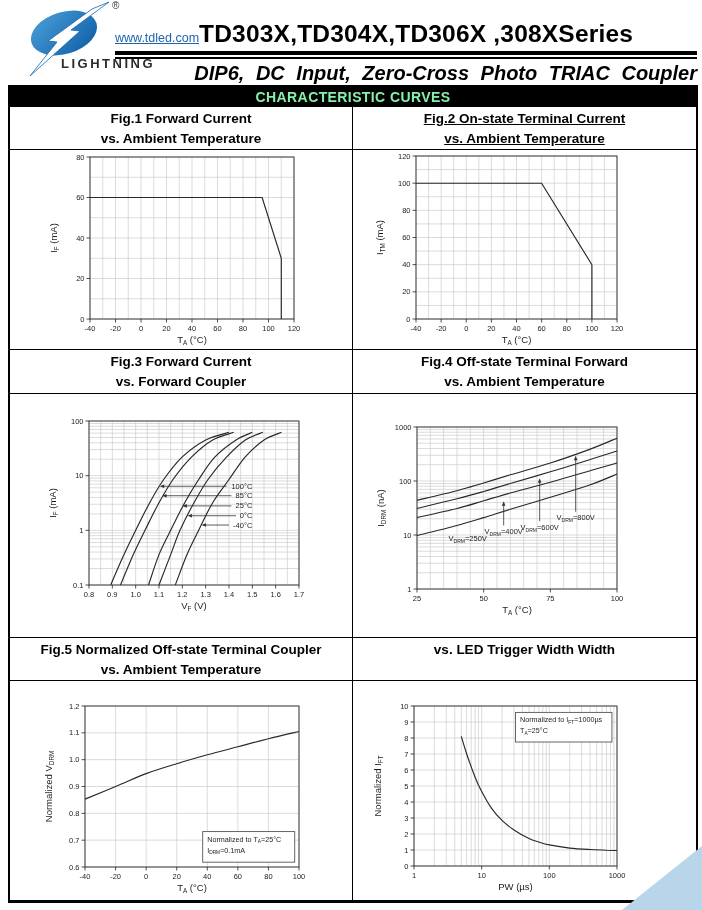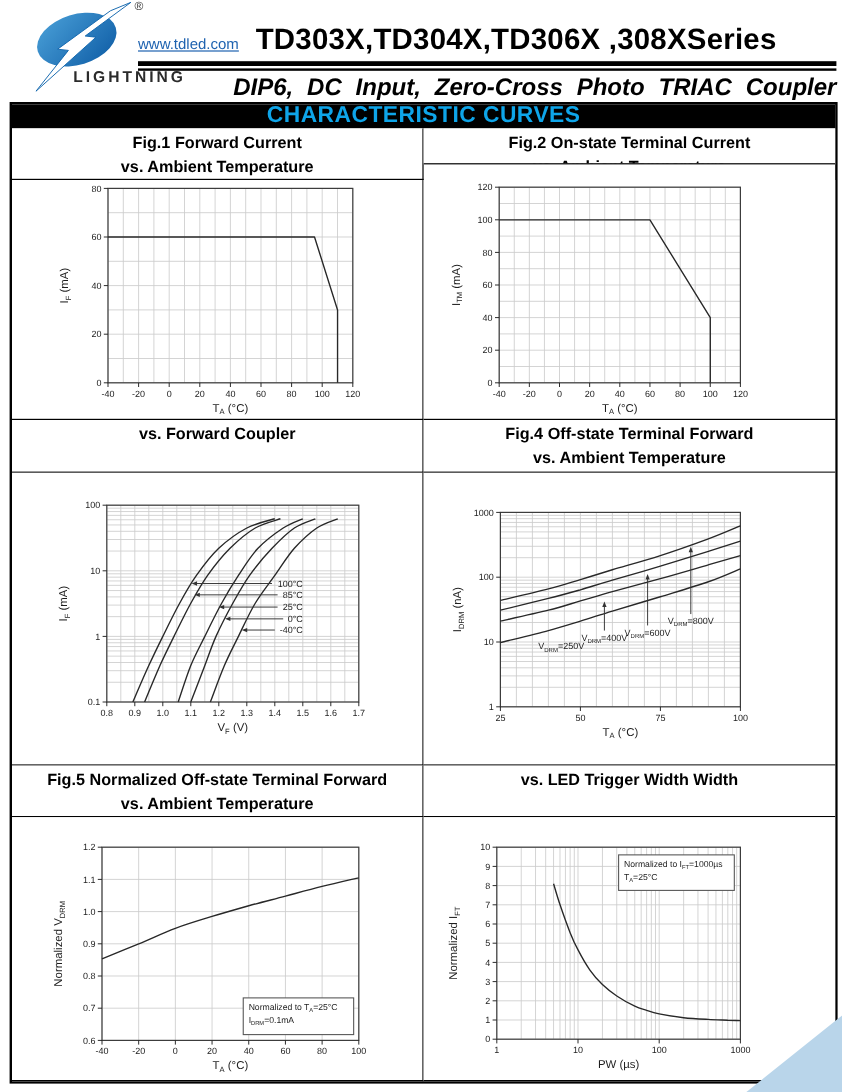--- a/index.html
+++ b/index.html
@@ -5,29 +5,29 @@
   html,body{margin:0;padding:0;background:#fff;}
   .page{position:relative;width:702px;height:910px;background:#fff;overflow:hidden;
         font-family:"Liberation Sans",sans-serif;color:#000;}
   
   .logo-wrap{position:absolute;left:12px;top:0;width:145px;height:82px;}
   .reg{position:absolute;left:100px;top:0;font-size:10px;color:#333;}
   .brand{position:absolute;left:21px;top:56px;font-size:13px;font-weight:bold;
          letter-spacing:2.5px;color:#2b2b2b;padding-left:28px;}
   .head-right{position:absolute;left:115px;top:0;width:582px;}
   .title-row{display:flex;align-items:baseline;margin-top:20px;}
-  .site{font-size:12.5px;text-decoration:underline;margin-right:14px;white-space:nowrap;cursor:pointer;}
+  .site{font-size:12.5px;text-decoration:underline;white-space:nowrap;cursor:pointer;}
   .doc-title{font-size:24.5px;font-weight:bold;white-space:nowrap;letter-spacing:0.2px;}
   .rule-a{height:4px;background:#000;margin-top:3px;}
   .rule-b{height:2px;background:#000;margin-top:2px;}
   .subtitle{text-align:right;font-size:20px;font-weight:bold;font-style:italic;
             word-spacing:6px;margin-top:3px;}
   
   .table{position:absolute;left:8px;top:85px;width:686px;border:2px solid #000;background:#fff;}
-  .section-bar{height:20px;background:#000;color:#0ea5e9;font-weight:bold;font-size:19px;
+  .section-bar{height:20px;background:#000;color:#86efac;font-weight:bold;font-size:14px;
                text-align:center;line-height:20px;letter-spacing:.4px;}
   .grid{display:grid;grid-template-columns:1fr 1fr;}
   .cell{box-sizing:border-box;border-bottom:1.4px solid #000;overflow:hidden;background:#fff;}
   .cell.left{border-right:1.4px solid #000;}
   .cell.title{text-align:center;font-weight:bold;font-size:13.5px;padding-top:2px;}
   .cell.title .ft{line-height:20px;}
   .cell.chart svg{display:block;}
   svg text{font-family:"Liberation Sans",sans-serif;}
   
   .corner{position:absolute;right:0;bottom:0;width:0;height:0;
@@ -63,21 +63,21 @@
     <div class="subtitle">DIP6, DC Input, Zero-Cross Photo TRIAC Coupler</div>
   </div>
 
   <div class="table">
     <div class="section-bar">CHARACTERISTIC CURVES</div>
     <div class="grid" id="figures-grid">
         <div class="cell title left" style="height: 43px;">
           <div class="ft">Fig.1 Forward Current</div>
           <div class="ft">vs. Ambient Temperature</div>
         </div>
-        <div class="cell title" style="height: 30px;">
+        <div class="cell title" style="height: 43px; text-decoration: underline;">
           <div class="ft">Fig.2 On-state Terminal Current</div>
           <div class="ft">vs. Ambient Temperature</div>
         </div>
         <div class="cell chart left" style="height: 200px;">
           <svg viewBox="0 0 341 200" width="341" height="200">
             <g stroke="#cccccc" stroke-width="0.7">
               <line x1="80" y1="7" x2="80" y2="169"></line>
               <line x1="92.75" y1="7" x2="92.75" y2="169"></line>
               <line x1="105.5" y1="7" x2="105.5" y2="169"></line>
               <line x1="118.25" y1="7" x2="118.25" y2="169"></line>
@@ -212,20 +212,21 @@
               <text x="57.5" y="62.933333333333344" font-size="7.5" text-anchor="end" fill="#1d1d1d">80</text>
               <text x="57.5" y="35.76666666666666" font-size="7.5" text-anchor="end" fill="#1d1d1d">100</text>
               <text x="57.5" y="8.6" font-size="7.5" text-anchor="end" fill="#1d1d1d">120</text>
             </g>
             <text x="163.5" y="193" font-size="9.5" text-anchor="middle" fill="#1d1d1d"><tspan>T</tspan><tspan font-size="6.3" dy="2.3">A</tspan><tspan dy="-2.3"> (°C)</tspan></text>
             <text x="30" y="87.5" font-size="9.5" text-anchor="middle" fill="#1d1d1d" transform="rotate(-90 30 87.5)"><tspan>I</tspan><tspan font-size="6.3" dy="2.3">TM</tspan><tspan dy="-2.3"> (mA)</tspan></text>
             <path d="M63.0 33.2 L188.6 33.2 L238.9 114.7 L238.9 169.0" fill="none" stroke="#282828" stroke-width="1.15" stroke-linejoin="round"></path>
           </svg>
         </div>
         <div class="cell title left" style="height: 44px;">
+          <div class="ft">Fig.3 Forward Current</div>
           <div class="ft">vs. Forward Coupler</div>
         </div>
         <div class="cell title" style="height: 44px;">
           <div class="ft">Fig.4 Off-state Terminal Forward</div>
           <div class="ft">vs. Ambient Temperature</div>
         </div>
         <div class="cell chart left" style="height: 244px;">
           <svg viewBox="0 0 341 244" width="341" height="244">
             <g stroke="#cccccc" stroke-width="0.7">
               <line x1="79" y1="27" x2="79" y2="191"></line>
@@ -414,21 +415,21 @@
             <text x="150.66666666666669" y="140.32231662090496" font-size="7.5" text-anchor="middle" fill="#1d1d1d"><tspan>V</tspan><tspan font-size="5.0" dy="1.8">DRM</tspan><tspan dy="-1.8">=400V</tspan></text>
             <line x1="186.66666666666666" y1="127.21528472442147" x2="186.66666666666666" y2="87.8422267758102" stroke="#333" stroke-width="0.8"></line>
             <polygon points="186.66666666666666,84.3422267758102 184.86666666666665,88.8422267758102 188.46666666666667,88.8422267758102" fill="#333"></polygon>
             <text x="186.66666666666666" y="135.70908607337515" font-size="7.5" text-anchor="middle" fill="#1d1d1d"><tspan>V</tspan><tspan font-size="5.0" dy="1.8">DRM</tspan><tspan dy="-1.8">=600V</tspan></text>
             <line x1="222.66666666666666" y1="117.70635673541469" x2="222.66666666666666" y2="65.12961113717921" stroke="#333" stroke-width="0.8"></line>
             <polygon points="222.66666666666666,61.62961113717921 220.86666666666665,66.12961113717921 224.46666666666667,66.12961113717921" fill="#333"></polygon>
             <text x="222.66666666666666" y="126.20015808436835" font-size="7.5" text-anchor="middle" fill="#1d1d1d"><tspan>V</tspan><tspan font-size="5.0" dy="1.8">DRM</tspan><tspan dy="-1.8">=800V</tspan></text>
           </svg>
         </div>
         <div class="cell title left" style="height: 43px;">
-          <div class="ft">Fig.5 Normalized Off-state Terminal Forward</div>
+          <div class="ft">Fig.5 Normalized Off-state Terminal Coupler</div>
           <div class="ft">vs. Ambient Temperature</div>
         </div>
         <div class="cell title" style="height: 43px;">
           <div class="ft">vs. LED Trigger Width Width</div>
         </div>
         <div class="cell chart left" style="height: 220px;">
           <svg viewBox="0 0 341 220" width="341" height="220">
             <g stroke="#cccccc" stroke-width="0.7">
               <line x1="75" y1="25" x2="75" y2="186"></line>
               <line x1="105.57142857142857" y1="25" x2="105.57142857142857" y2="186"></line>

